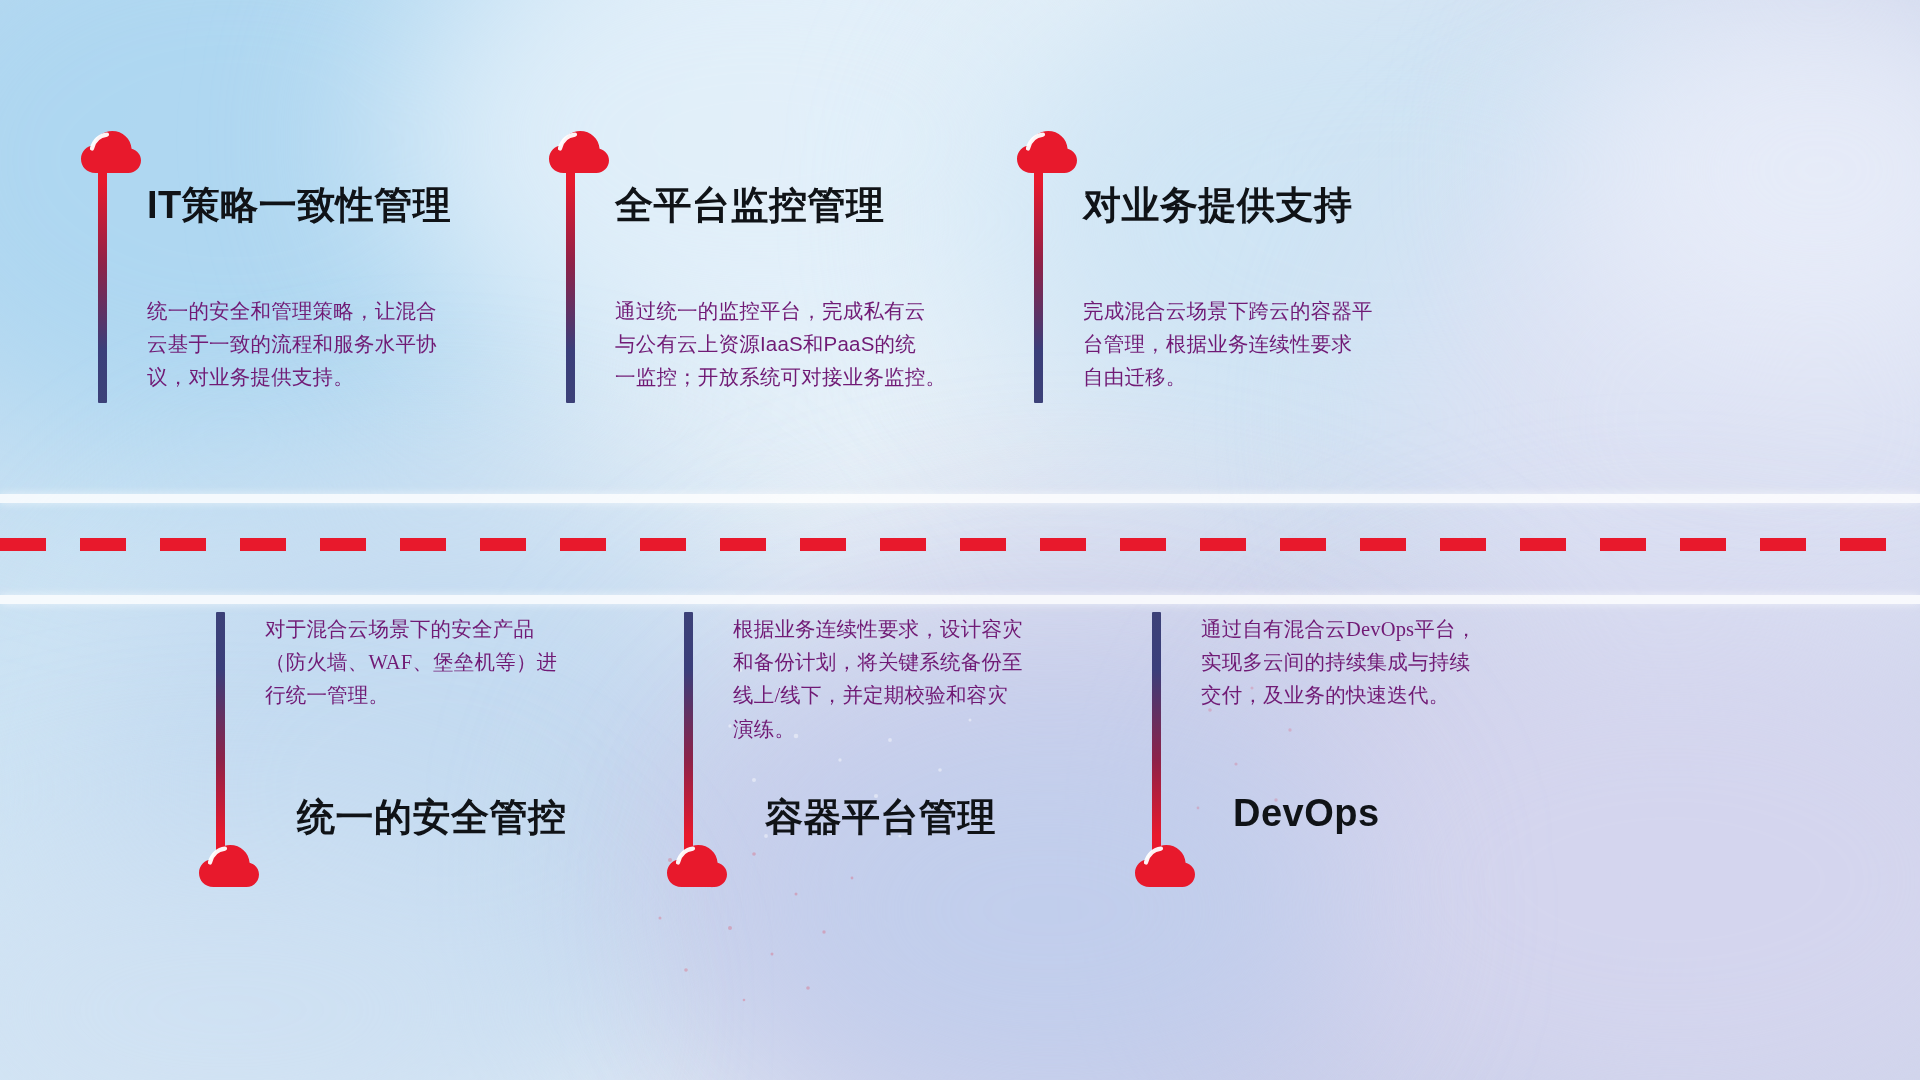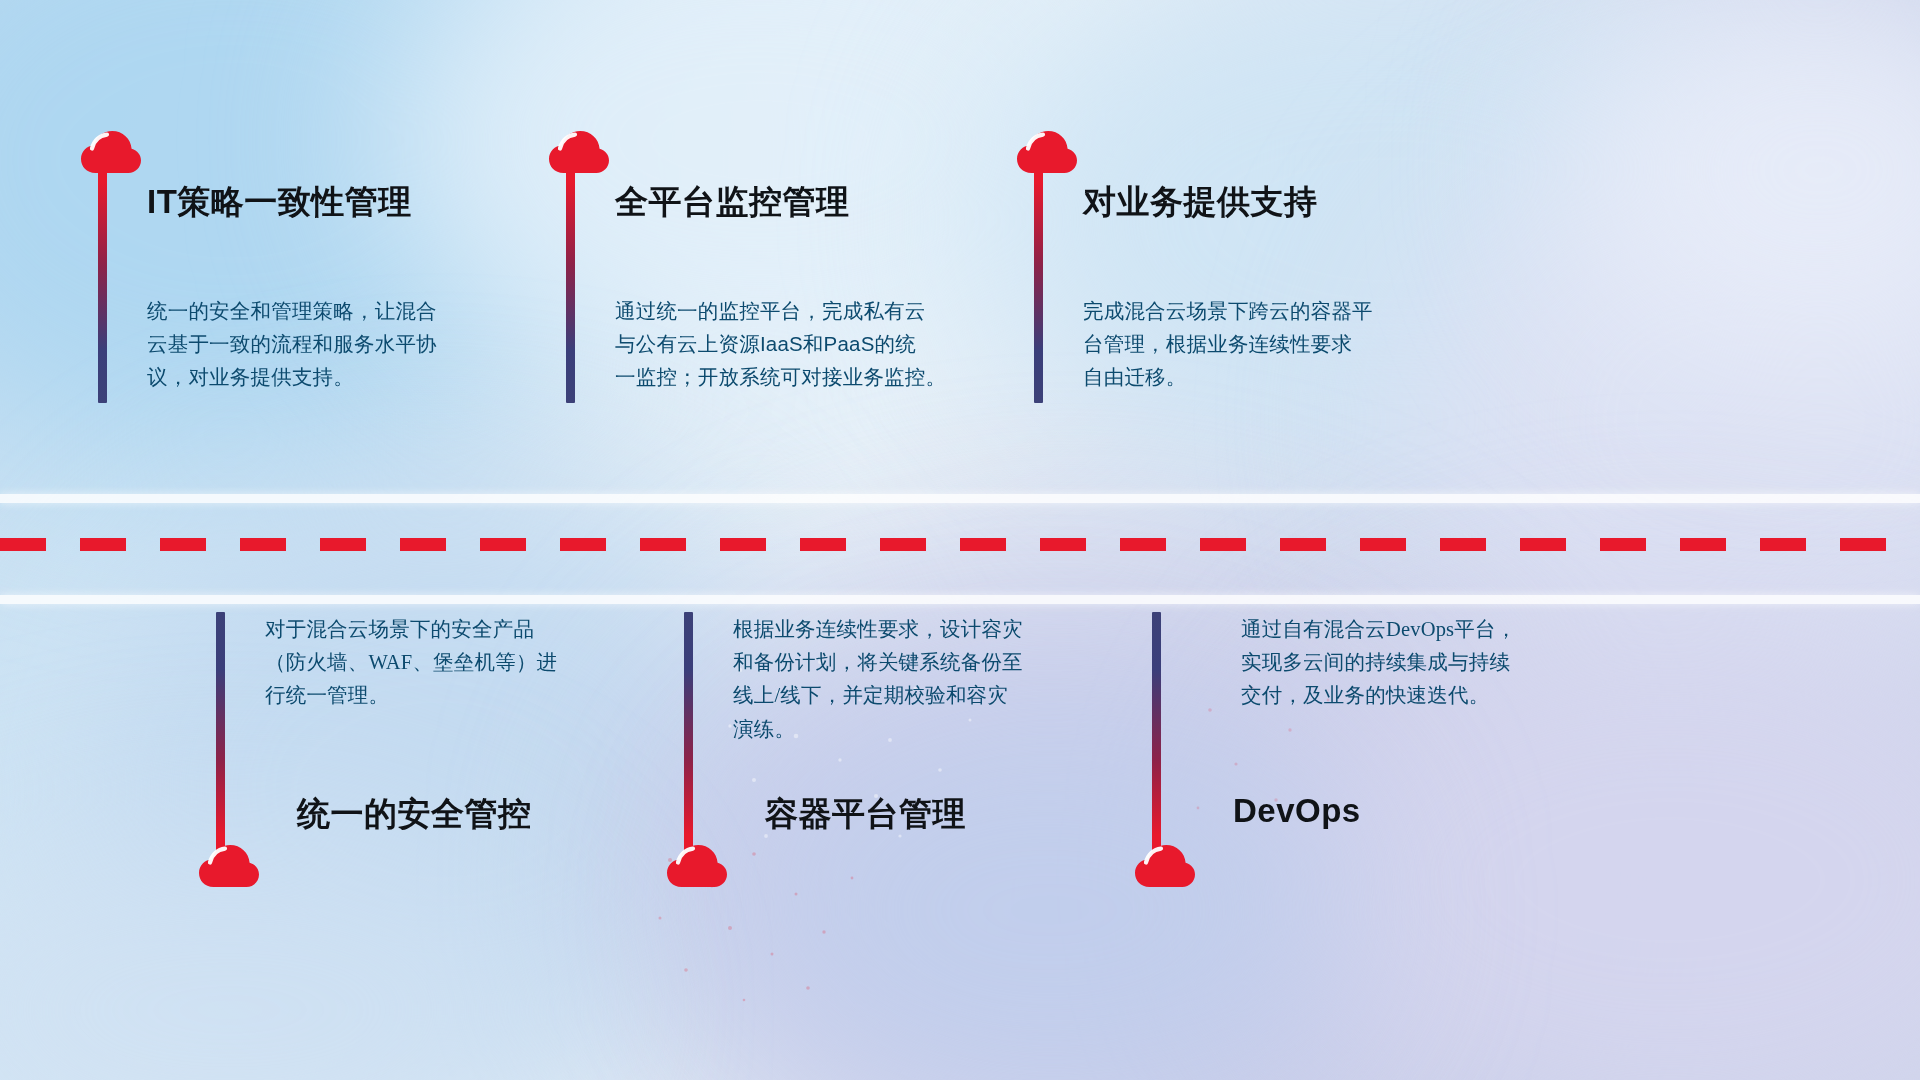--- a/index.html
+++ b/index.html
@@ -108,34 +108,34 @@
   .cloud {
     position: absolute;
     width: 62px;
     height: 44px;
   }
   .cloud svg { display: block; width: 100%; height: 100%; }
 
   
   .col-title {
     position: absolute;
-    font-size: 33px;
+    font-size: 38px;
     font-weight: 700;
     color: #101317;
     letter-spacing: 0.5px;
     white-space: nowrap;
     text-align: right;
   }
 
   
   .col-body {
     position: absolute;
     font-size: 20.5px;
     line-height: 1.62;
-    color: #0c4a6e;
+    color: #701a75;
     letter-spacing: 0.2px;
     width: 350px;
   }
   .col-body p { white-space: pre-line; }
 
   
   #col-1 { left: 80px;  top: 130px; }
   #col-2 { left: 548px; top: 130px; }
   #col-3 { left: 1016px;top: 130px; }
 
@@ -147,21 +147,21 @@
   
   #col-4 { left: 198px;  top: 612px; }
   #col-5 { left: 666px;  top: 612px; }
   #col-6 { left: 1134px; top: 612px; }
 
   .bottom .stem   { left: 18px; top: 0px; height: 240px; }
   .bottom .cloud  { left: 0px;  top: 232px; }
   .bottom .col-title { left: 67px; top: 180px; margin-left: 32px; }
   .bottom .col-body  { left: 67px; top: 1px; font-family: Liberation Serif, serif; }
 
-  #col-6 .col-body { width: 360px; margin-left: 40px; }
+  #col-6 .col-body { width: 360px; }
   #col-3 .col-body { width: 360px; }
 </style>
 </head>
 <body>
 
 <div class="bg-root">
   <div class="bg-base"></div>
   <div class="bg-blob blob-a"></div>
   <div class="bg-blob blob-b"></div>
   <div class="bg-blob blob-c"></div>

